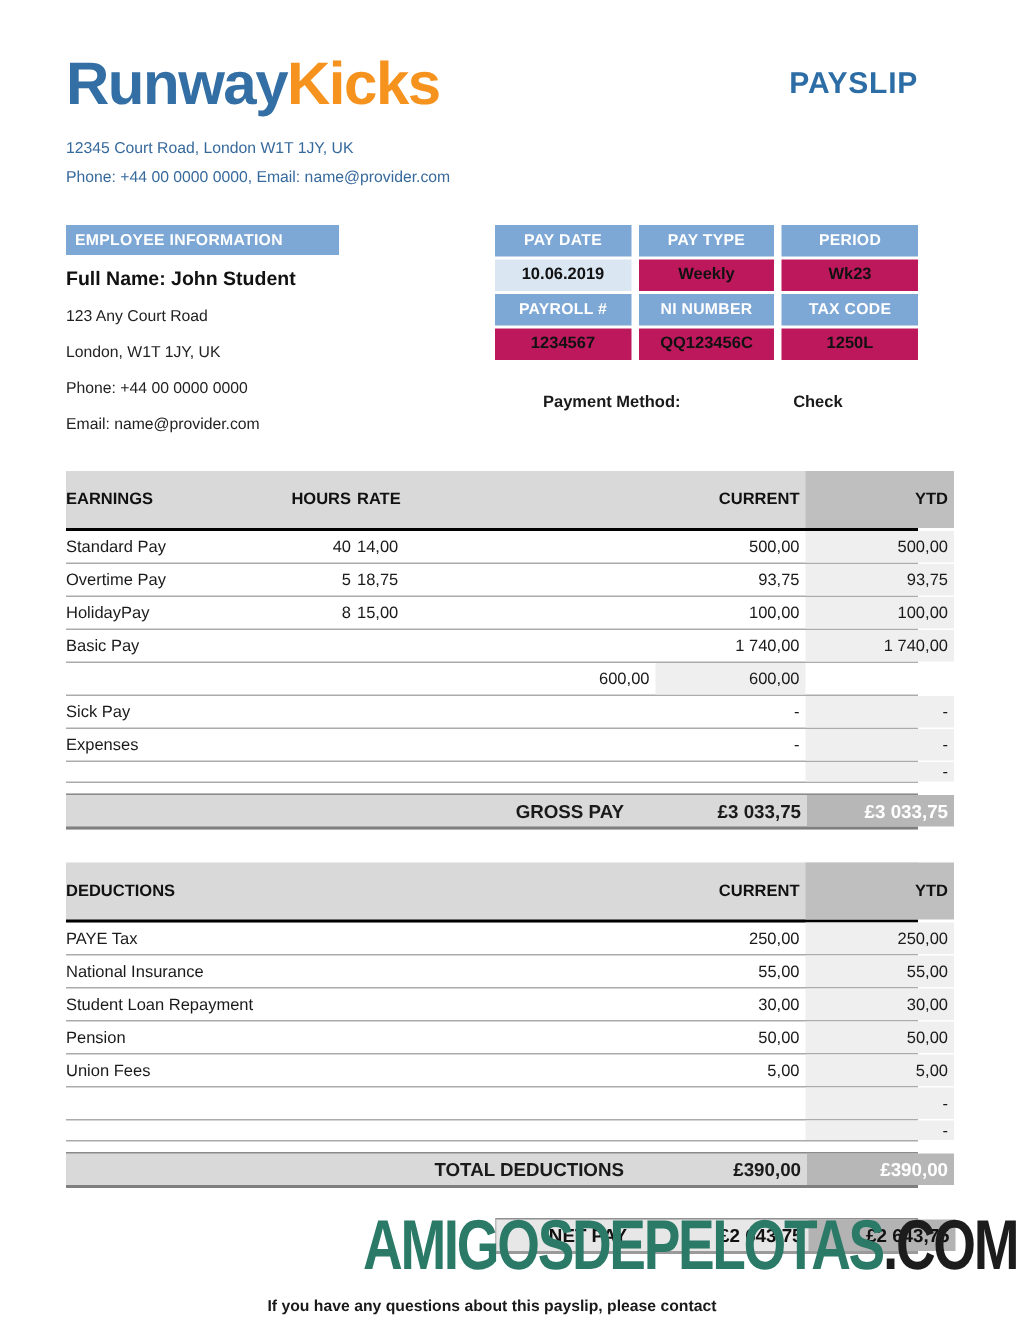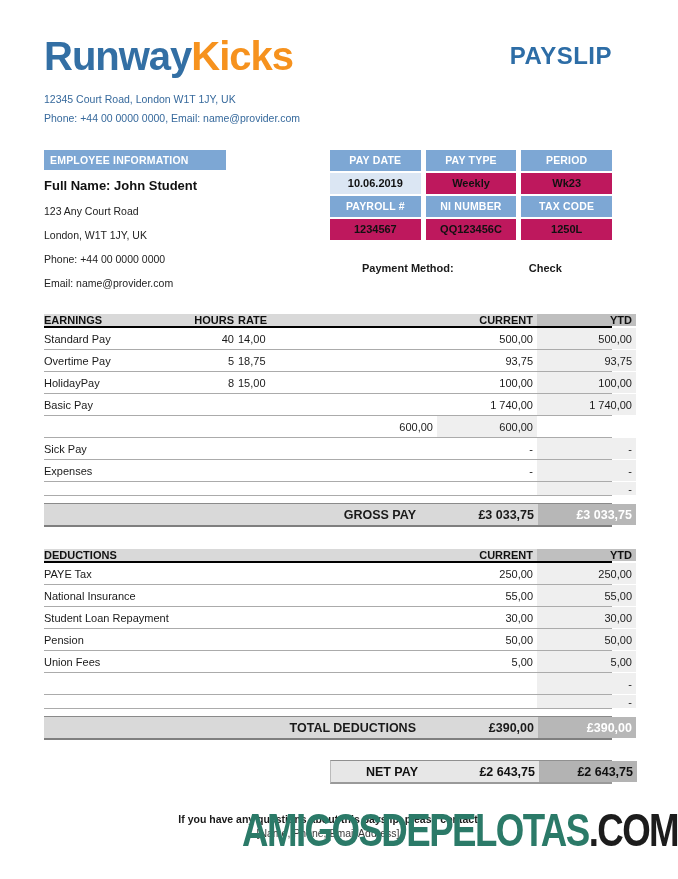--- a/index.html
+++ b/index.html
@@ -12,21 +12,21 @@
     background: #fff;
     overflow: hidden;
     padding: 34px 66px 0 44px;
   }
 
   
   .hdr { display: flex; justify-content: space-between; align-items: center; }
   .logo { font-size: 40px; font-weight: bold; letter-spacing: -1px; line-height: 1.1; }
   .logo .p1 { color: #336FA4; }
   .logo .p2 { color: #F6921E; }
-  .payslip-title { font-size: 24px; font-weight: bold; color: #2D6DA6; letter-spacing: 0.5px; }
+  .payslip-title { font-size: 20px; font-weight: bold; color: #2D6DA6; letter-spacing: 0.5px; }
   .addr { margin-top: 12px; font-size: 10.5px; color: #36699C; line-height: 19px; }
 
   
   .info { margin-top: 22px; display: grid; grid-template-columns: 286px 1fr; }
   .emp-bar {
     width: 182px; height: 20px; line-height: 20px;
     background: #7DA7D4; color: #fff; font-size: 10.5px; font-weight: bold;
     padding-left: 6px; letter-spacing: 0.2px;
   }
   .emp-name { margin-top: 8px; font-size: 13px; font-weight: bold; color: #111; }
@@ -43,21 +43,21 @@
 
   
   .tbl { margin-top: 25px; }
   .row { display: grid; align-items: center; }
   .row.e { grid-template-columns: 150px 44px 99px 100px 100px 99px; }
   .row.d { grid-template-columns: 375px 118px 99px; }
   .cell { font-size: 11px; height: 100%; display: flex; align-items: center; }
   .cell.r { justify-content: flex-end; padding-right: 4px; }
   .cell.l { justify-content: flex-start; }
   .head .cell { font-weight: bold; font-size: 11px; color: #111; }
-  .head { height: 14px; background: #D9D9D9; border-bottom: 2px solid #000; }
+  .head { height: 40px; background: #D9D9D9; border-bottom: 2px solid #000; }
   .head .ytd-cell { background: #BFBFBF; }
   .datarow { height: 22px; border-bottom: 1px solid #ABABAB; }
   .datarow.short { height: 14px; }
   .ytd-cell { background: #EFEFEF; }
   .total-row {
     display: grid; grid-template-columns: 376px 118px 98px;
     height: 24px; margin-top: 7px; background: #D9D9D9; align-items: center;
     border-top: 1px solid #8a8a8a; border-bottom: 2px solid #7F7F7F;
   }
   .total-row .cell { font-size: 12.5px; font-weight: bold; }

